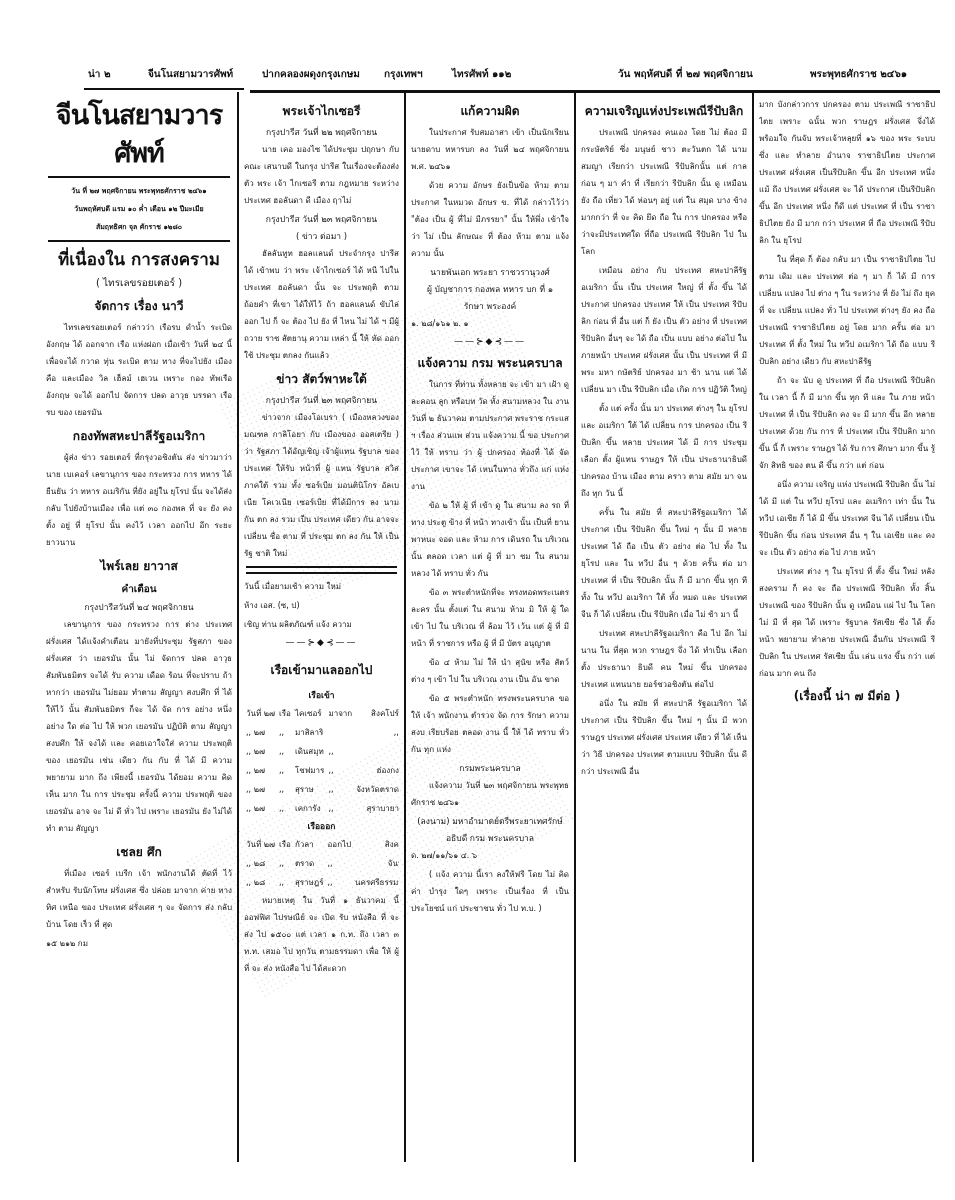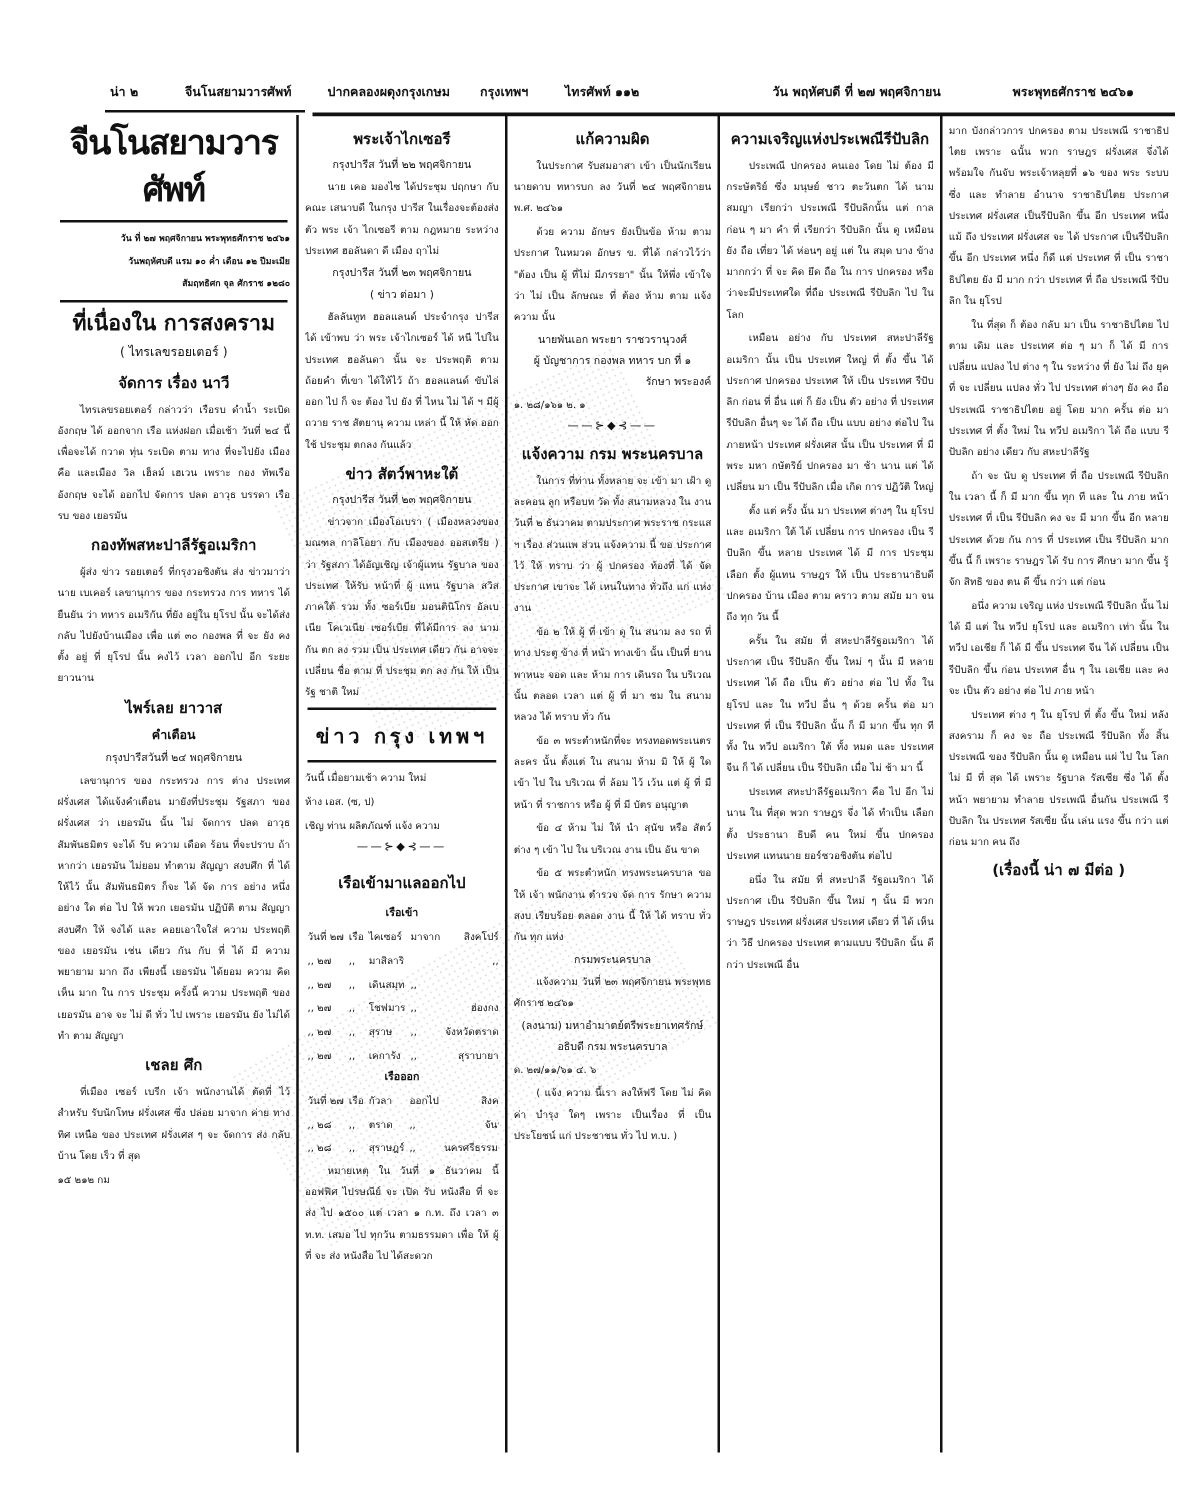--- a/index.html
+++ b/index.html
@@ -11,21 +11,21 @@
   .rule { position:absolute; background:#111; }
   .col { position:absolute; top:96px; font-size:8px; line-height:17px;
          text-align:justify; overflow:hidden; }
   .col p { margin:0 0 2px 0; text-indent:18px; }
   .col p.noind { text-indent:0; }
   .col .h { text-align:center; font-weight:bold; font-size:12px; line-height:22px; margin:4px 0 2px; text-indent:0; }
   .col .h-lg { text-align:center; font-weight:bold; font-size:20px; line-height:30px; margin:6px 0 2px; }
   .col .sub { text-align:center; font-size:8.5px; line-height:17px; text-indent:0; }
   .col .mast { text-align:center; font-weight:bold; font-size:27px; line-height:38px;
                font-family:"DejaVu Serif", serif; letter-spacing:-1px; }
-  .col .mast-info { text-align:right; font-size:7px; line-height:18px; font-weight:bold; }
+  .col .mast-info { text-align:center; font-size:7px; line-height:18px; font-weight:bold; }
   .hr { height:2px; background:#111; margin:4px 2px; }
   .orn { text-align:center; font-size:9px; line-height:14px; letter-spacing:2px; }
   .vline { position:absolute; top:92px; width:1.5px; background:#111; height:1070px; }
   .shiptbl { width:100%; border-collapse:collapse; font-size:8px; }
   .shiptbl td { padding:0 2px; line-height:19px; white-space:nowrap; }
   .shiptbl td.r { text-align:right; }
   .cont { text-align:center; font-size:12px; font-weight:bold; margin-top:6px; }
   .speckle { position:absolute; pointer-events:none; opacity:.18;
              background-image:radial-gradient(#000 0.6px, transparent 0.8px);
              background-size:5px 5px; }
@@ -76,21 +76,20 @@
   <div class="h">พระเจ้าไกเซอรี</div>
   <div class="sub">กรุงปารีส วันที่ ๒๒ พฤศจิกายน</div>
   <p>นาย เคอ มองไซ ได้ประชุม ปฤกษา กับ คณะ เสนาบดี ในกรุง ปารีส ในเรื่องจะต้องส่ง ตัว พระ เจ้า ไกเซอรี ตาม กฎหมาย ระหว่าง ประเทศ ฮอลันดา ดี เมือง ฤาไม่</p>
   <div class="sub">กรุงปารีส วันที่ ๒๓ พฤศจิกายน</div>
   <div class="sub">( ข่าว ต่อมา )</div>
   <p>ฮัลลันทูท ฮอลแลนด์ ประจำกรุง ปารีส ได้ เข้าพบ ว่า พระ เจ้าไกเซอร์ ได้ หนี ไปใน ประเทศ ฮอลันดา นั้น จะ ประพฤติ ตาม ถ้อยคำ ที่เขา ได้ให้ไว้ ถ้า ฮอลแลนด์ ขับไล่ ออก ไป ก็ จะ ต้อง ไป ยัง ที่ ไหน ไม่ ได้ ฯ มีผู้ ถวาย ราช สัตยานุ ความ เหล่า นี้ ให้ หัด ออกใช้ ประชุม ตกลง กันแล้ว</p>
   <div class="h">ข่าว สัตว์พาหะใต้</div>
   <div class="sub">กรุงปารีส วันที่ ๒๓ พฤศจิกายน</div>
   <p>ข่าวจาก เมืองโอเบรา ( เมืองหลวงของ มณฑล กาลิโอยา กับ เมืองของ ออสเตรีย ) ว่า รัฐสภา ได้อัญเชิญ เจ้าผู้แทน รัฐบาล ของ ประเทศ ให้รับ หน้าที่ ผู้ แทน รัฐบาล สวิส ภาคใต้ รวม ทั้ง ซอร์เบีย มอนตินิโกร อัลเบเนีย โคเวเนีย เซอร์เบีย ที่ได้มีการ ลง นาม กัน ตก ลง รวม เป็น ประเทศ เดียว กัน อาจจะ เปลี่ยน ชื่อ ตาม ที่ ประชุม ตก ลง กัน ให้ เป็น รัฐ ชาติ ใหม่</p>
   <div class="hr"></div>
-  <div class="h-lg" style="font-size:16px;letter-spacing:3px">ข่าว กรุง เทพฯ</div>
   <div class="hr"></div>
   <p class="noind">วันนี้ เมื่อยามเช้า ความ ใหม่</p>
   <p class="noind">ห้าง เอส. (ซ, ป)</p>
   <p class="noind">เชิญ ท่าน ผลิตภัณฑ์ แจ้ง ความ</p>
   <div class="orn">——⊱◆⊰——</div>
   <div class="h-lg" style="font-size:12px">เรือเข้ามาแลออกไป</div>
   <div class="sub" style="font-weight:bold">เรือเข้า</div>
   <table class="shiptbl">
     <tbody>
       <tr>
@@ -165,21 +164,21 @@
   </table>
   <p>หมายเหตุ ใน วันที่ ๑ ธันวาคม นี้ ออฟฟิศ ไปรษณีย์ จะ เปิด รับ หนังสือ ที่ จะ ส่ง ไป ๑๕๐๐ แต่ เวลา ๑ ก.ท. ถึง เวลา ๓ ท.ท. เสมอ ไป ทุกวัน ตามธรรมดา เพื่อ ให้ ผู้ที่ จะ ส่ง หนังสือ ไป ได้สะดวก</p>
 </div>
 
 <div class="col" style="left:411px;width:158px;height:1064px">
   <div class="h">แก้ความผิด</div>
   <p>ในประกาศ รับสมอาสา เข้า เป็นนักเรียน นายดาบ ทหารบก ลง วันที่ ๒๔ พฤศจิกายน พ.ศ. ๒๔๖๑</p>
   <p>ด้วย ความ อักษร ยังเป็นข้อ ห้าม ตาม ประกาศ ในหมวด อักษร ข. ที่ได้ กล่าวไว้ว่า "ต้อง เป็น ผู้ ที่ไม่ มีภรรยา" นั้น ให้พึ่ง เข้าใจว่า ไม่ เป็น ลักษณะ ที่ ต้อง ห้าม ตาม แจ้ง ความ นั้น</p>
   <div class="sub">นายพันเอก พระยา ราชวรานุวงศ์</div>
   <div class="sub">ผู้ บัญชาการ กองพล ทหาร บก ที่ ๑</div>
-  <div class="sub" style="text-align:right">รักษา พระองค์</div>
+  <div class="sub" style="">รักษา พระองค์</div>
   <p class="noind">๑. ๒๘/๑๖๑          ๒. ๑</p>
   <div class="orn">——⊱◆⊰——</div>
   <div class="h">แจ้งความ กรม พระนครบาล</div>
   <p>ในการ ที่ท่าน ทั้งหลาย จะ เข้า มา เฝ้า ดู ละคอน ลูก หรือบท วัด ทั้ง สนามหลวง ใน งาน วันที่ ๒ ธันวาคม ตามประกาศ พระราช กระแส ฯ เรื่อง ส่วนแพ ส่วน แจ้งความ นี้ ขอ ประกาศ ไว้ ให้ ทราบ ว่า ผู้ ปกครอง ท้องที่ ได้ จัด ประกาศ เขาจะ ได้ เหนในทาง ทั่วถึง แก่ แห่งงาน</p>
   <p>ข้อ ๒ ให้ ผู้ ที่ เข้า ดู ใน สนาม ลง รถ ที่ ทาง ประตู ข้าง ที่ หน้า ทางเข้า นั้น เป็นที่ ยาน พาหนะ จอด และ ห้าม การ เดินรถ ใน บริเวณ นั้น ตลอด เวลา แต่ ผู้ ที่ มา ชม ใน สนาม หลวง ได้ ทราบ ทั่ว กัน</p>
   <p>ข้อ ๓ พระตำหนักที่จะ ทรงทอดพระเนตร ละคร นั้น ตั้งแต่ ใน สนาม ห้าม มิ ให้ ผู้ ใด เข้า ไป ใน บริเวณ ที่ ล้อม ไว้ เว้น แต่ ผู้ ที่ มี หน้า ที่ ราชการ หรือ ผู้ ที่ มี บัตร อนุญาต</p>
   <p>ข้อ ๔ ห้าม ไม่ ให้ นำ สุนัข หรือ สัตว์ ต่าง ๆ เข้า ไป ใน บริเวณ งาน เป็น อัน ขาด</p>
   <p>ข้อ ๕ พระตำหนัก ทรงพระนครบาล ขอ ให้ เจ้า พนักงาน ตำรวจ จัด การ รักษา ความ สงบ เรียบร้อย ตลอด งาน นี้ ให้ ได้ ทราบ ทั่ว กัน ทุก แห่ง</p>
   <div class="sub">กรมพระนครบาล</div>
   <p>แจ้งความ วันที่ ๒๓ พฤศจิกายน พระพุทธ ศักราช ๒๔๖๑</p>

